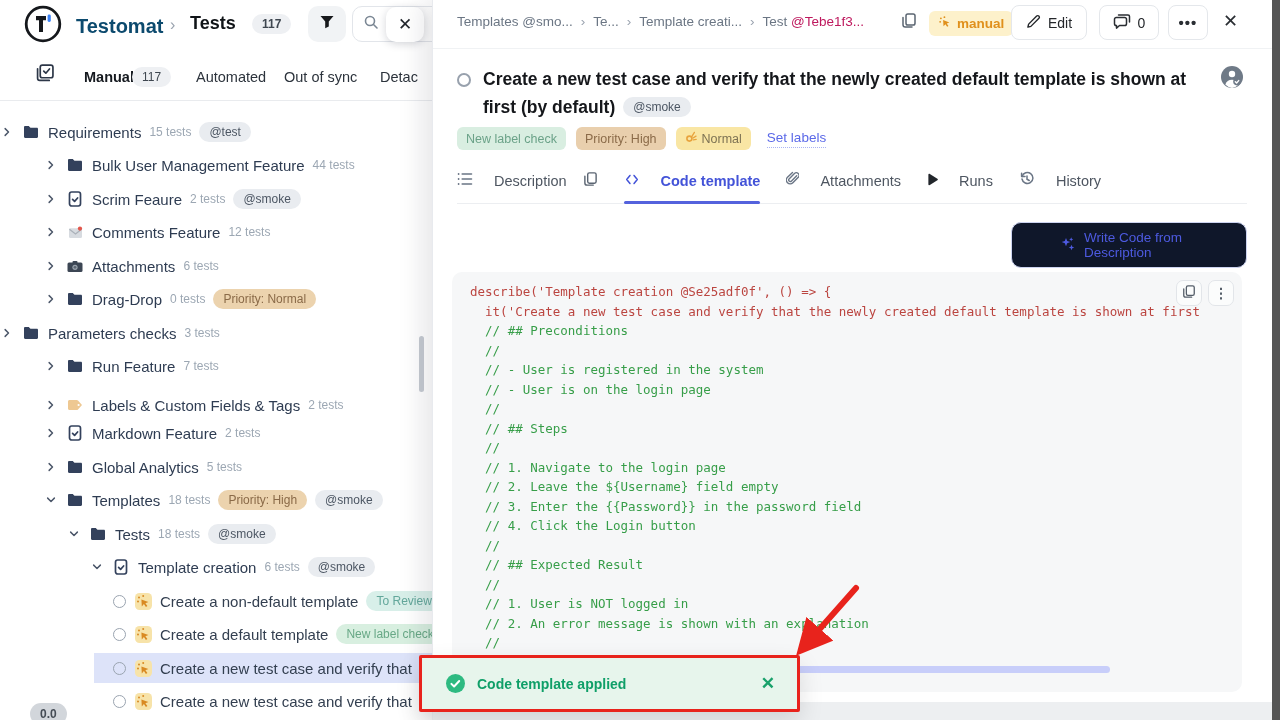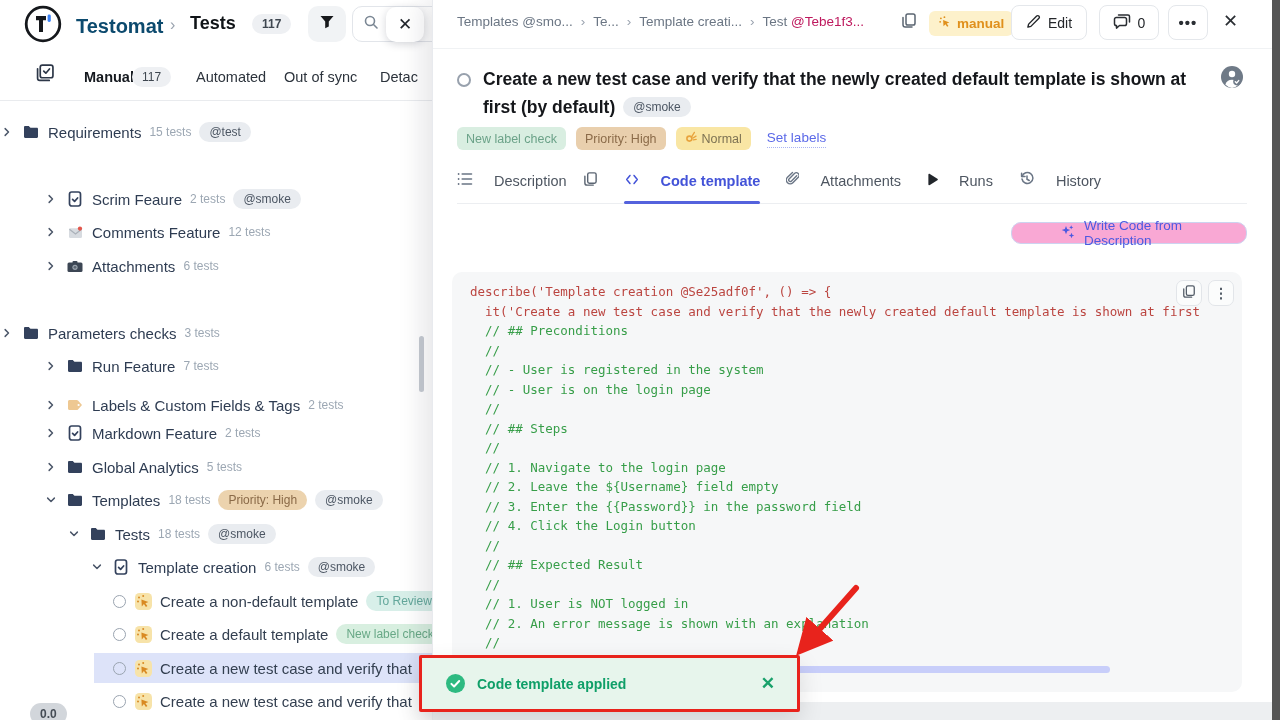--- a/index.html
+++ b/index.html
@@ -78,22 +78,22 @@
   .lbl.yellow { background:#f9e6a4; color:#7d7253; }
   .set-labels { font-size:13.5px; color:#5b69e8; border-bottom:1.5px dotted #aab4f5; padding-bottom:2px; margin-left:6px; }
 
   .ptabs { left:24px; top:170px; width:790px; height:34px; display:flex; gap:26px; border-bottom:1px solid #eceef1; }
   .ptab { display:flex; align-items:center; gap:21px; font-size:14.5px; color:#4e5661; position:relative; padding-bottom:12px; }
   .ptab.active { color:#4353d8; font-weight:600; }
   .ptab.active::after { content:""; position:absolute; left:0; right:0; bottom:-1px; height:3px;
     background:#5462dd; border-radius:2px; }
   .tab-copy { display:flex; align-items:center; padding-bottom:12px; margin-left:-10px; }
 
-  .write-code { left:578px; top:222px; width:236px; height:22px; border:1px solid #ccd3f0; border-radius:10px;
-    background:#f9a8d4; display:flex; align-items:center; justify-content:center; gap:8px; font-size:13.5px;
+  .write-code { left:578px; top:222px; width:236px; height:46px; border:1px solid #ccd3f0; border-radius:10px;
+    background:#0f172a; display:flex; align-items:center; justify-content:center; gap:8px; font-size:13.5px;
     font-weight:500; color:#4d5ae0;padding-left:48px; }
 
   .code-block { left:19px; top:272px; width:790px; height:420px; background:#f6f7f8; border-radius:10px; overflow:hidden; }
   .code-lines { position:absolute; left:18px; top:10px; right:0; font-family:"DejaVu Sans Mono",monospace;
     font-size:12.5px; line-height:19.5px; white-space:pre; }
   .cl.red { color:#bb4540; }
   .cl.green { color:#379e49; }
   .code-btn { position:absolute; top:8px; width:26px; height:26px; border:1px solid #e2e5e9; border-radius:7px;
     background:#fbfcfc; display:flex; align-items:center; justify-content:center; color:#555e69; }
   .code-copy { right:40px; }
@@ -165,20 +165,34 @@
         </span>
         <span class="ticon">
           <svg width="16" height="14" viewBox="0 0 16 14">
             <path d="M1 2.2C1 1.5 1.5 1 2.2 1h3.1c.4 0 .7.1.9.4L7.5 2.8h6.3c.7 0 1.2.5 1.2 1.2v7.8c0 .7-.5 1.2-1.2 1.2H2.2c-.7 0-1.2-.5-1.2-1.2z" fill="#33415c"></path>
           </svg>
         </span>
         <span class="tlabel">Requirements</span>
         <span class="tcount">15 tests</span>
         <span class="pill gray">@test</span>
       </div>
+      <div class="tree-row" style="top: 50px; padding-left: 44px;">
+        <span class="chev">
+          <svg width="12" height="12" viewBox="0 0 16 16">
+            <path d="M5.5 3.5L10 8l-4.5 4.5" fill="none" stroke="#4a5568" stroke-width="1.9" stroke-linecap="round" stroke-linejoin="round"></path>
+          </svg>
+        </span>
+        <span class="ticon">
+          <svg width="16" height="14" viewBox="0 0 16 14">
+            <path d="M1 2.2C1 1.5 1.5 1 2.2 1h3.1c.4 0 .7.1.9.4L7.5 2.8h6.3c.7 0 1.2.5 1.2 1.2v7.8c0 .7-.5 1.2-1.2 1.2H2.2c-.7 0-1.2-.5-1.2-1.2z" fill="#33415c"></path>
+          </svg>
+        </span>
+        <span class="tlabel">Bulk User Management Feature</span>
+        <span class="tcount">44 tests</span>
+      </div>
       <div class="tree-row" style="top: 84px; padding-left: 44px;">
         <span class="chev">
           <svg width="12" height="12" viewBox="0 0 16 16">
             <path d="M5.5 3.5L10 8l-4.5 4.5" fill="none" stroke="#4a5568" stroke-width="1.9" stroke-linecap="round" stroke-linejoin="round"></path>
           </svg>
         </span>
         <span class="ticon">
           <svg width="14" height="16" viewBox="0 0 14 16">
             <rect x="1.5" y="1" width="11" height="14" rx="2.2" fill="none" stroke="#33415c" stroke-width="1.7"></rect>
             <path d="M4.6 8.4l2 2 3-3.4" fill="none" stroke="#33415c" stroke-width="1.7" stroke-linecap="round" stroke-linejoin="round"></path>
@@ -213,20 +227,35 @@
         <span class="ticon">
           <svg width="16" height="13" viewBox="0 0 16 12">
             <rect x="0.5" y="2" width="15" height="9.5" rx="1.5" fill="#3c4654"></rect>
             <rect x="5.5" y="0.5" width="5" height="3" rx="1" fill="#3c4654"></rect>
             <circle cx="8" cy="6.8" r="2.6" fill="#9aa3ad"></circle>
             <circle cx="8" cy="6.8" r="1.4" fill="#5b6672"></circle>
           </svg>
         </span>
         <span class="tlabel">Attachments</span>
         <span class="tcount">6 tests</span>
+      </div>
+      <div class="tree-row" style="top: 184px; padding-left: 44px;">
+        <span class="chev">
+          <svg width="12" height="12" viewBox="0 0 16 16">
+            <path d="M5.5 3.5L10 8l-4.5 4.5" fill="none" stroke="#4a5568" stroke-width="1.9" stroke-linecap="round" stroke-linejoin="round"></path>
+          </svg>
+        </span>
+        <span class="ticon">
+          <svg width="16" height="14" viewBox="0 0 16 14">
+            <path d="M1 2.2C1 1.5 1.5 1 2.2 1h3.1c.4 0 .7.1.9.4L7.5 2.8h6.3c.7 0 1.2.5 1.2 1.2v7.8c0 .7-.5 1.2-1.2 1.2H2.2c-.7 0-1.2-.5-1.2-1.2z" fill="#33415c"></path>
+          </svg>
+        </span>
+        <span class="tlabel">Drag-Drop</span>
+        <span class="tcount">0 tests</span>
+        <span class="pill tan">Priority: Normal</span>
       </div>
       <div class="tree-row" style="top: 218px; ">
         <span class="chev">
           <svg width="12" height="12" viewBox="0 0 16 16">
             <path d="M5.5 3.5L10 8l-4.5 4.5" fill="none" stroke="#4a5568" stroke-width="1.9" stroke-linecap="round" stroke-linejoin="round"></path>
           </svg>
         </span>
         <span class="ticon">
           <svg width="16" height="14" viewBox="0 0 16 14">
             <path d="M1 2.2C1 1.5 1.5 1 2.2 1h3.1c.4 0 .7.1.9.4L7.5 2.8h6.3c.7 0 1.2.5 1.2 1.2v7.8c0 .7-.5 1.2-1.2 1.2H2.2c-.7 0-1.2-.5-1.2-1.2z" fill="#33415c"></path>

